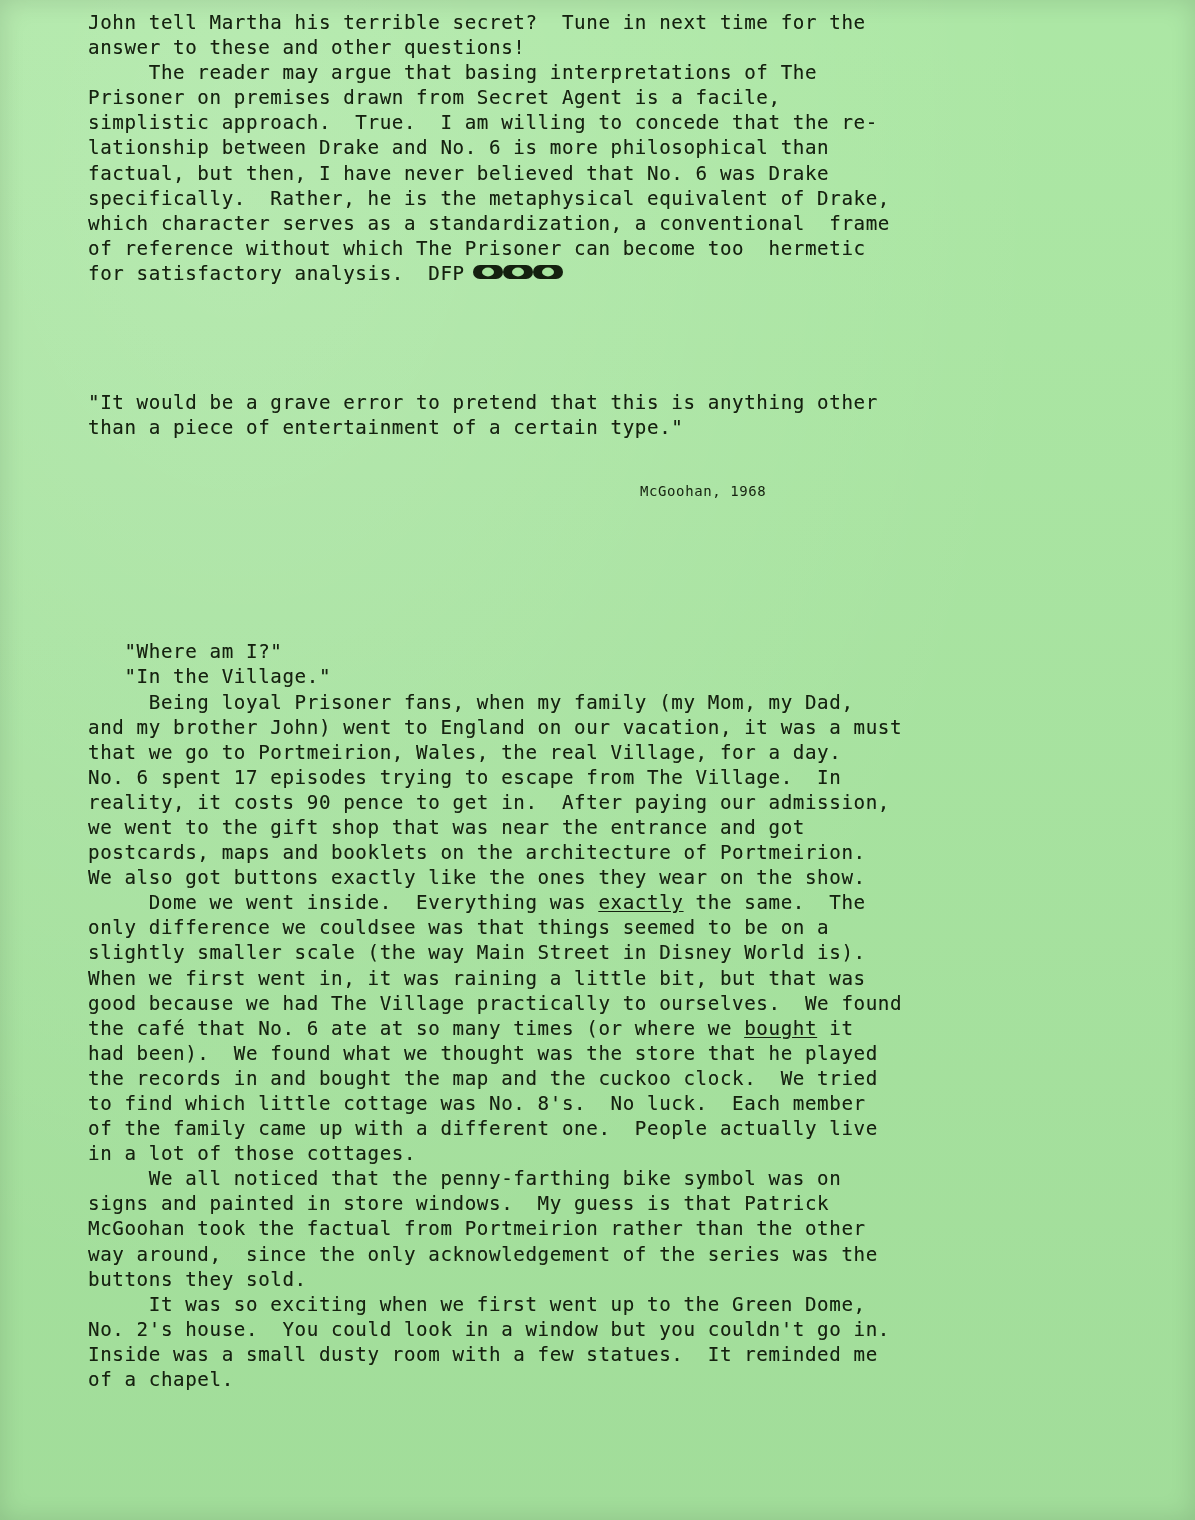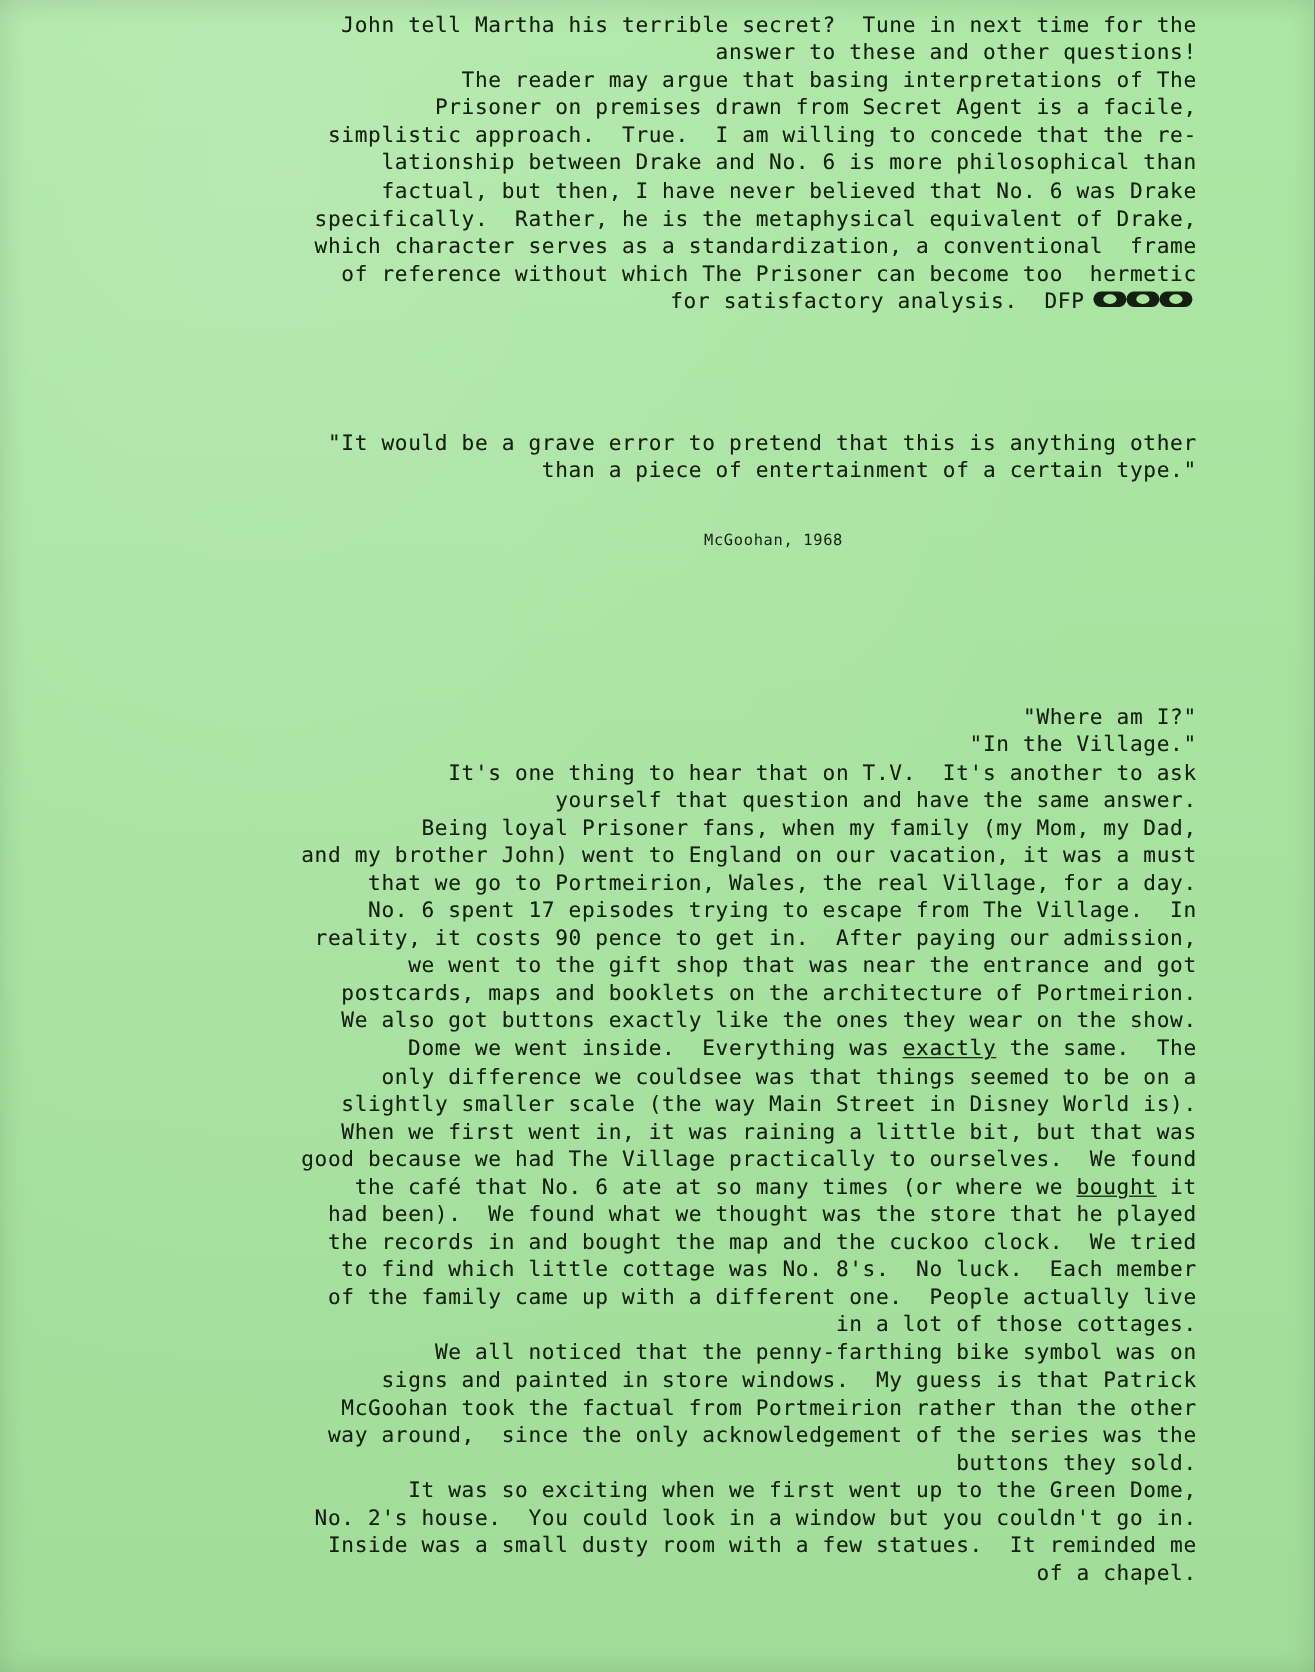--- a/index.html
+++ b/index.html
@@ -36,21 +36,20 @@
     width: 1000px;
   }
   .para {
     font-size: 19.2px;
     line-height: 25.1px;
     letter-spacing: 0.6px;
     color: #15210f;
     white-space: pre-wrap;
     margin: 0;
     text-shadow: 0 0 0.6px rgba(0,0,0,0.35);
-    text-align: right;
   }
   .block { margin: 0; }
   .gap-sm { height: 25px; }
   .gap-md { height: 52px; }
   .gap-lg { height: 96px; }
   .indent-thanks { padding-left: 22px; }
   .title-line {
     font-size: 19.2px;
     line-height: 25.1px;
     letter-spacing: 0.6px;
@@ -145,22 +144,20 @@
     <p class="quote-attr">McGoohan, 1968</p>
 
     <div class="gap-lg"></div>
 
 
     <div class="gap-sm"></div>
 
     <p class="para block">   "Where am I?"</p>
     <p class="para block">   "In the Village."</p>
 
-    <p class="para block">     It's one thing to hear that on T.V.  It's another to ask
-yourself that question and have the same answer.</p>
 
     <p class="para block">     Being loyal Prisoner fans, when my family (my Mom, my Dad,
 and my brother John) went to England on our vacation, it was a must
 that we go to Portmeirion, Wales, the real Village, for a day.
 No. 6 spent 17 episodes trying to escape from The Village.  In
 reality, it costs 90 pence to get in.  After paying our admission,
 we went to the gift shop that was near the entrance and got
 postcards, maps and booklets on the architecture of Portmeirion.
 We also got buttons exactly like the ones they wear on the show.</p>
 

